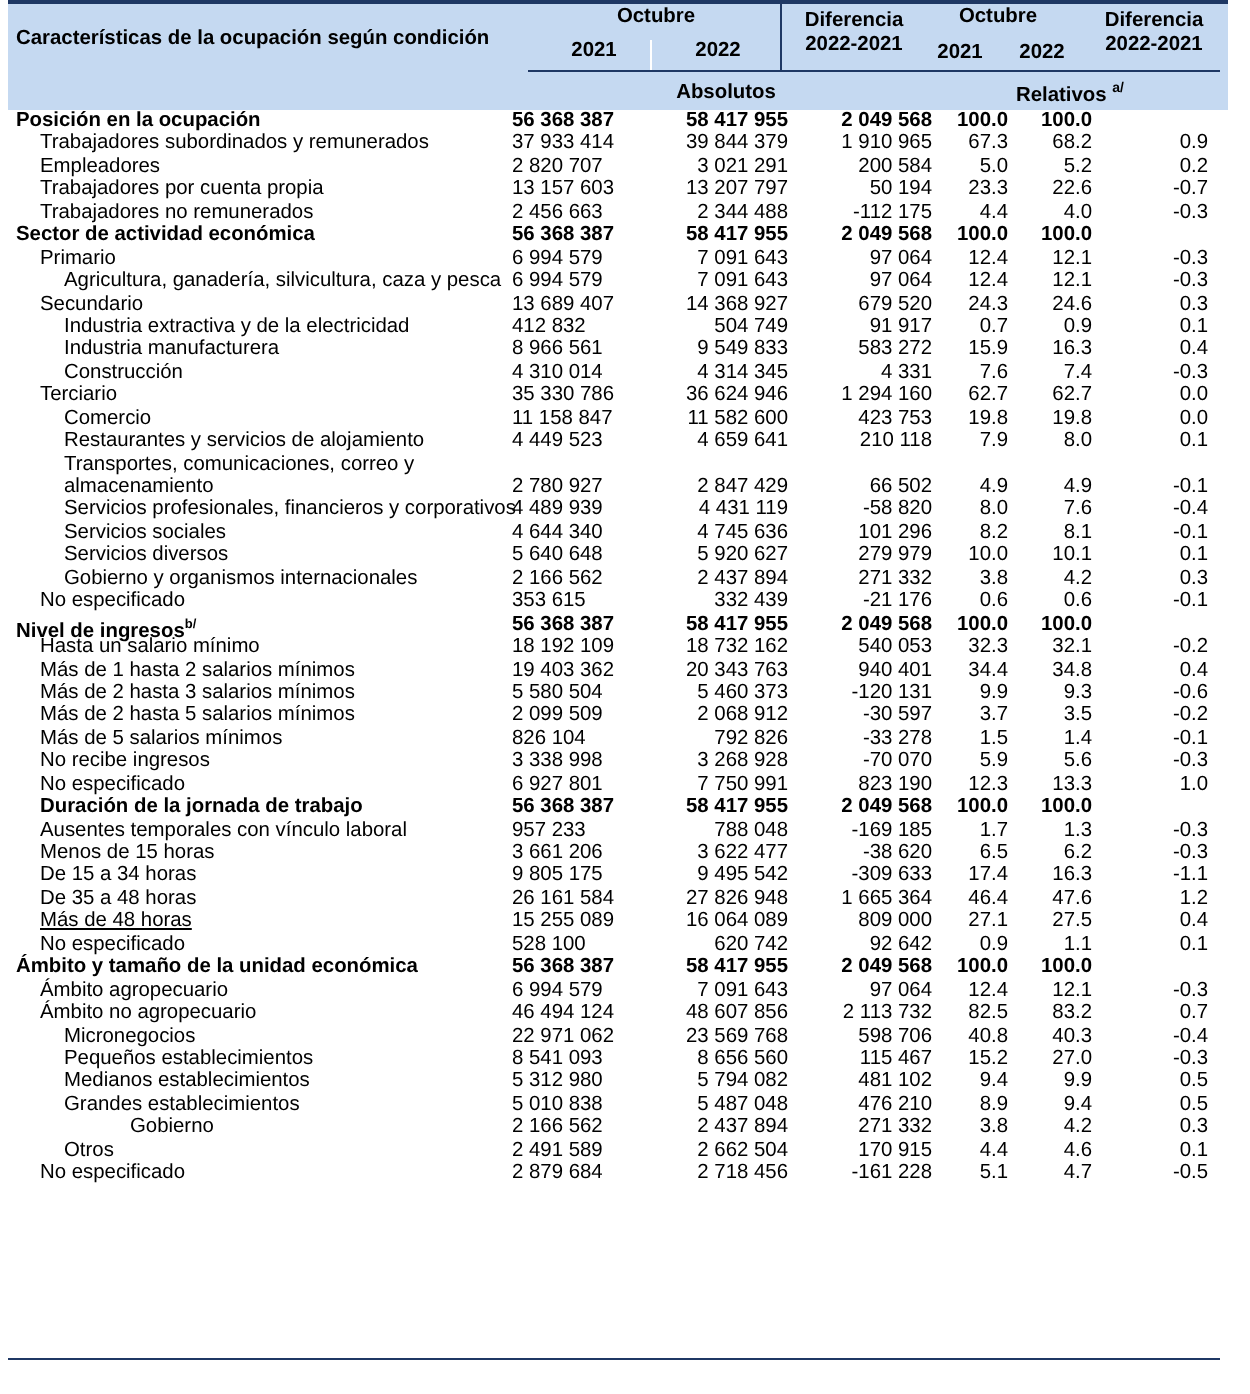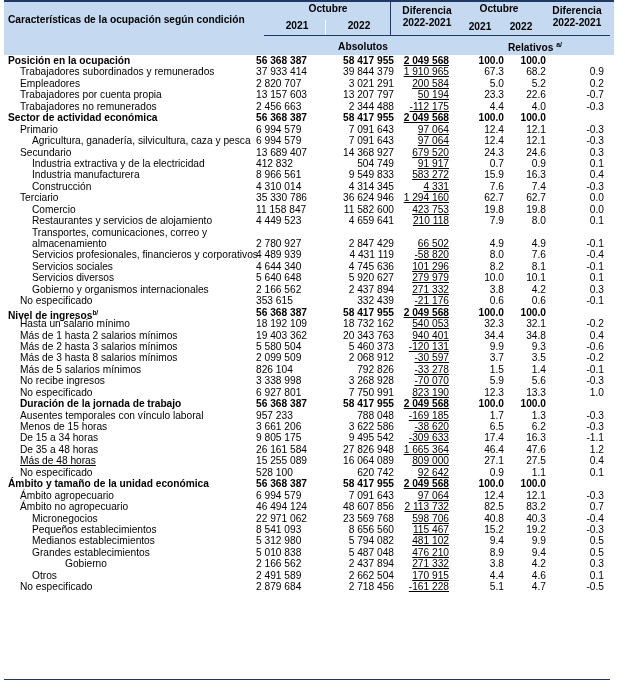--- a/index.html
+++ b/index.html
@@ -27,21 +27,21 @@
             border-top: 2px solid #1f3864; box-sizing: border-box; }
   .body-rows { position: absolute; left: 4px; top: 55px; width: 610px; }
   .row { position: relative; height: 11.45px; font-size: 10.2px; line-height: 11.45px; white-space: nowrap; }
   .row.bold { font-weight: bold; }
   .row span { position: absolute; top: 0; }
   .lab { left: 4px; }
   .lvl1 .lab { left: 16px; }
   .lvl2 .lab { left: 28px; }
   .n1 { left: 252px; width: 70px; text-align: left; }
   .n2 { left: 322px; width: 68px; text-align: right; }
-  .n3 { left: 373px; width: 72px; text-align: right; text-decoration: underline; }
+  .n3 { left: 390px; width: 72px; text-align: right; }
   .n4 { left: 462px; width: 38px; text-align: right; }
   .n5 { left: 502px; width: 40px; text-align: right; }
   .n6 { left: 548px; width: 52px; text-align: right; }
   .row.tall { height: 22.9px; }
   .row.tall .lab { line-height: 11.45px; white-space: normal; width: 230px; }
   .row.tall .num { top: 11.45px; }
   .row sup { font-size: 6.5px; }
   .bottom-line { position: absolute; left: 4px; width: 606px; height: 1px; background: #1f3864; top: 679px; }
 </style>
 </head>
@@ -285,21 +285,21 @@
     <div class="row lvl1">
       <span class="lab"><span style="position: static;">Más de 2 hasta 3 salarios mínimos</span></span>
       <span class="n1 num">5 580 504</span>
       <span class="n2 num">5 460 373</span>
       <span class="n3 num">-120 131</span>
       <span class="n4 num">9.9</span>
       <span class="n5 num">9.3</span>
       <span class="n6 num">-0.6</span>
     </div>
     <div class="row lvl1">
-      <span class="lab"><span style="position: static;">Más de 3 hasta 8 salarios mínimos</span></span>
+      <span class="lab"><span style="position: static;">Más de 2 hasta 5 salarios mínimos</span></span>
       <span class="n1 num">2 099 509</span>
       <span class="n2 num">2 068 912</span>
       <span class="n3 num">-30 597</span>
       <span class="n4 num">3.7</span>
       <span class="n5 num">3.5</span>
       <span class="n6 num">-0.2</span>
     </div>
     <div class="row lvl1">
       <span class="lab"><span style="position: static;">Más de 5 salarios mínimos</span></span>
       <span class="n1 num">826 104</span>
@@ -341,21 +341,21 @@
       <span class="n1 num">957 233</span>
       <span class="n2 num">788 048</span>
       <span class="n3 num">-169 185</span>
       <span class="n4 num">1.7</span>
       <span class="n5 num">1.3</span>
       <span class="n6 num">-0.3</span>
     </div>
     <div class="row lvl1">
       <span class="lab"><span style="position: static;">Menos de 15 horas</span></span>
       <span class="n1 num">3 661 206</span>
-      <span class="n2 num">3 622 586</span>
+      <span class="n2 num">3 622 477</span>
       <span class="n3 num">-38 620</span>
       <span class="n4 num">6.5</span>
       <span class="n5 num">6.2</span>
       <span class="n6 num">-0.3</span>
     </div>
     <div class="row lvl1">
       <span class="lab"><span style="position: static;">De 15 a 34 horas</span></span>
       <span class="n1 num">9 805 175</span>
       <span class="n2 num">9 495 542</span>
       <span class="n3 num">-309 633</span>
@@ -425,21 +425,21 @@
       <span class="n4 num">40.8</span>
       <span class="n5 num">40.3</span>
       <span class="n6 num">-0.4</span>
     </div>
     <div class="row lvl2">
       <span class="lab"><span style="position: static;">Pequeños establecimientos</span></span>
       <span class="n1 num">8 541 093</span>
       <span class="n2 num">8 656 560</span>
       <span class="n3 num">115 467</span>
       <span class="n4 num">15.2</span>
-      <span class="n5 num">19.2</span>
+      <span class="n5 num">27.0</span>
       <span class="n6 num">-0.3</span>
     </div>
     <div class="row lvl2">
       <span class="lab"><span style="position: static;">Medianos establecimientos</span></span>
       <span class="n1 num">5 312 980</span>
       <span class="n2 num">5 794 082</span>
       <span class="n3 num">481 102</span>
       <span class="n4 num">9.4</span>
       <span class="n5 num">9.9</span>
       <span class="n6 num">0.5</span>

